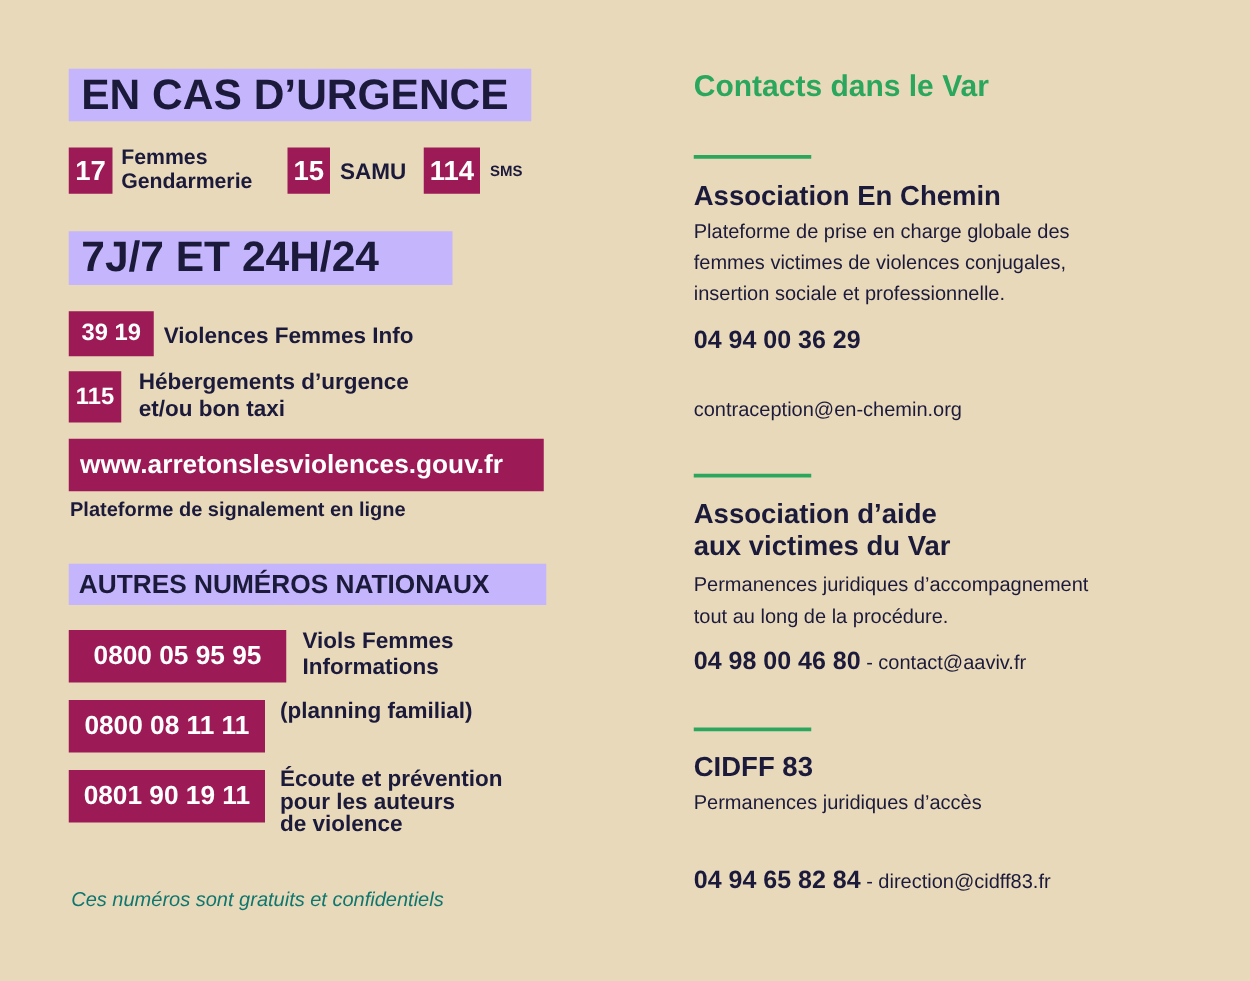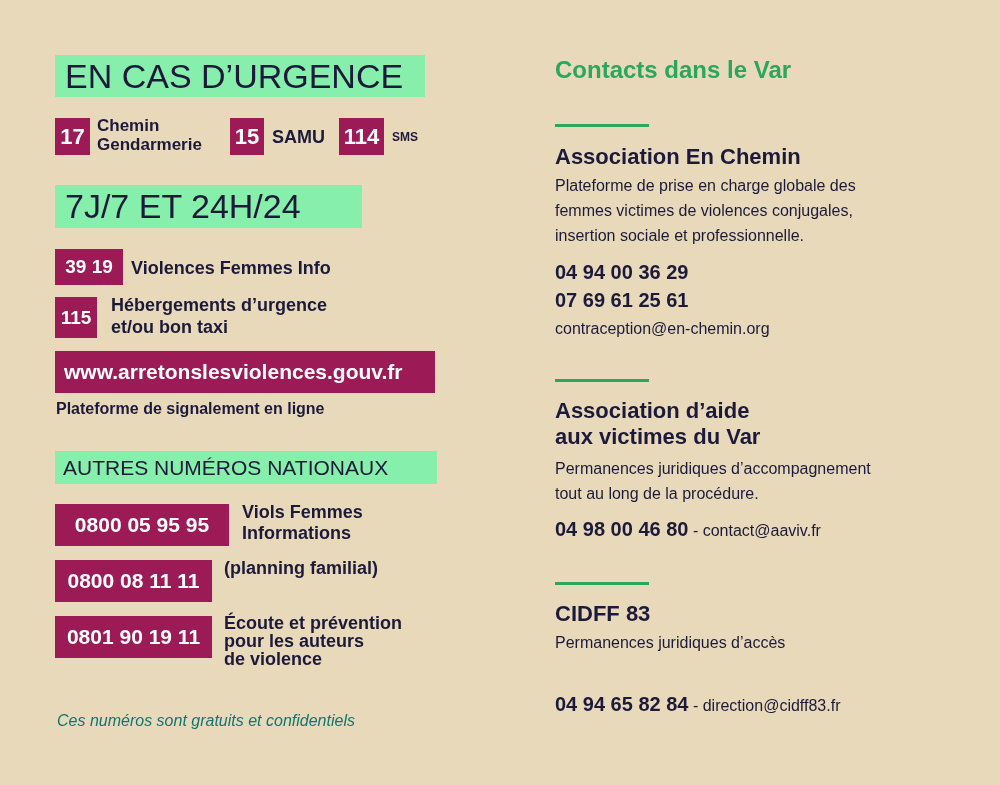--- a/index.html
+++ b/index.html
@@ -1,36 +1,36 @@
 <!DOCTYPE html>
 <html><head>
 <meta charset="utf-8">
 <style>
   * { margin:0; padding:0; box-sizing:border-box; }
   html, body { width:1000px; height:785px; overflow:hidden; }
   body { background:#e9d9bb; font-family:"Liberation Sans", sans-serif; color:#1b1a3a; position:relative; }
   .abs { position:absolute; }
-  .white-title { background:#86efac; color:#1b1a3a; font-weight:normal; white-space:nowrap; }
+  .white-title { background:#c4b5fd; color:#1b1a3a; font-weight:bold; white-space:nowrap; }
   .mag { background:#9c1b56; color:#fff; font-weight:bold; white-space:nowrap; display:flex; align-items:center; justify-content:center; }
   .navy { color:#1b1a3a; font-weight:bold; }
   .green { color:#2aa75c; }
   .rule { background:#2aa75c; height:3px; width:94px; }
   .desc { font-size:16px; line-height:25px; color:#1b1a3a; }
   .phone { font-size:20px; font-weight:bold; line-height:28px; }
   .email { font-size:16px; font-weight:normal; }
   .orgname { font-size:22px; font-weight:bold; line-height:26px; }
 </style>
 </head>
 <body>
 
 <div class="abs white-title" style="left:55px;top:55px;width:370px;height:42px;font-size:34px;line-height:42px;padding-left:10px;">EN CAS D’URGENCE</div>
 
 <div class="abs mag" style="left:55px;top:118px;width:35px;height:37px;font-size:22px;">17</div>
 <div class="abs navy" style="left:97px;top:116px;font-size:17px;line-height:19px;">
-  <div>Chemin</div>
+  <div>Femmes</div>
   <div>Gendarmerie</div>
 </div>
 
 <div class="abs mag" style="left:230px;top:118px;width:34px;height:37px;font-size:22px;">15</div>
 <div class="abs navy" style="left:272px;top:126px;font-size:18px;line-height:22px;">SAMU</div>
 
 <div class="abs mag" style="left:339px;top:118px;width:45px;height:37px;font-size:22px;">114</div>
 <div class="abs navy" style="left:392px;top:126px;font-size:12px;line-height:22px;">SMS</div>
 
 <div class="abs white-title" style="left:55px;top:185px;width:307px;height:43px;font-size:34px;line-height:43px;padding-left:10px;">7J/7 ET 24H/24</div>
@@ -73,21 +73,20 @@
 
 <div class="abs rule" style="left:555px;top:124px;"></div>
 <div class="abs navy orgname" style="left:555px;top:144px;">Association En Chemin</div>
 <div class="abs desc" style="left:555px;top:173px;">
   <div>Plateforme de prise en charge globale des</div>
   <div>femmes victimes de violences conjugales,</div>
   <div>insertion sociale et professionnelle.</div>
 </div>
 <div class="abs navy phone" style="left:555px;top:258px;">
   <div>04 94 00 36 29</div>
-  <div>07 69 61 25 61</div>
 </div>
 <div class="abs desc" style="left:555px;top:316px;">contraception@en-chemin.org</div>
 
 <div class="abs rule" style="left:555px;top:379px;"></div>
 <div class="abs navy orgname" style="left:555px;top:398px;">
   <div>Association d’aide</div>
   <div>aux victimes du Var</div>
 </div>
 <div class="abs desc" style="left:555px;top:456px;">
   <div>Permanences juridiques d’accompagnement</div>

